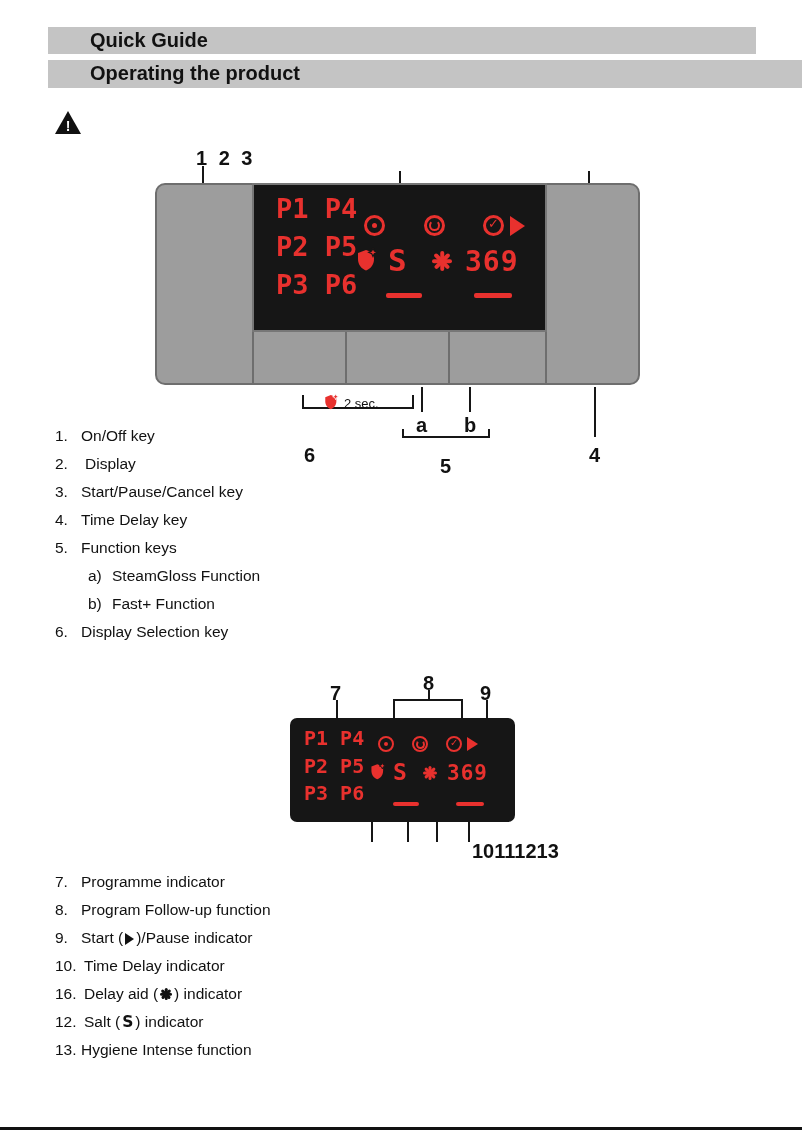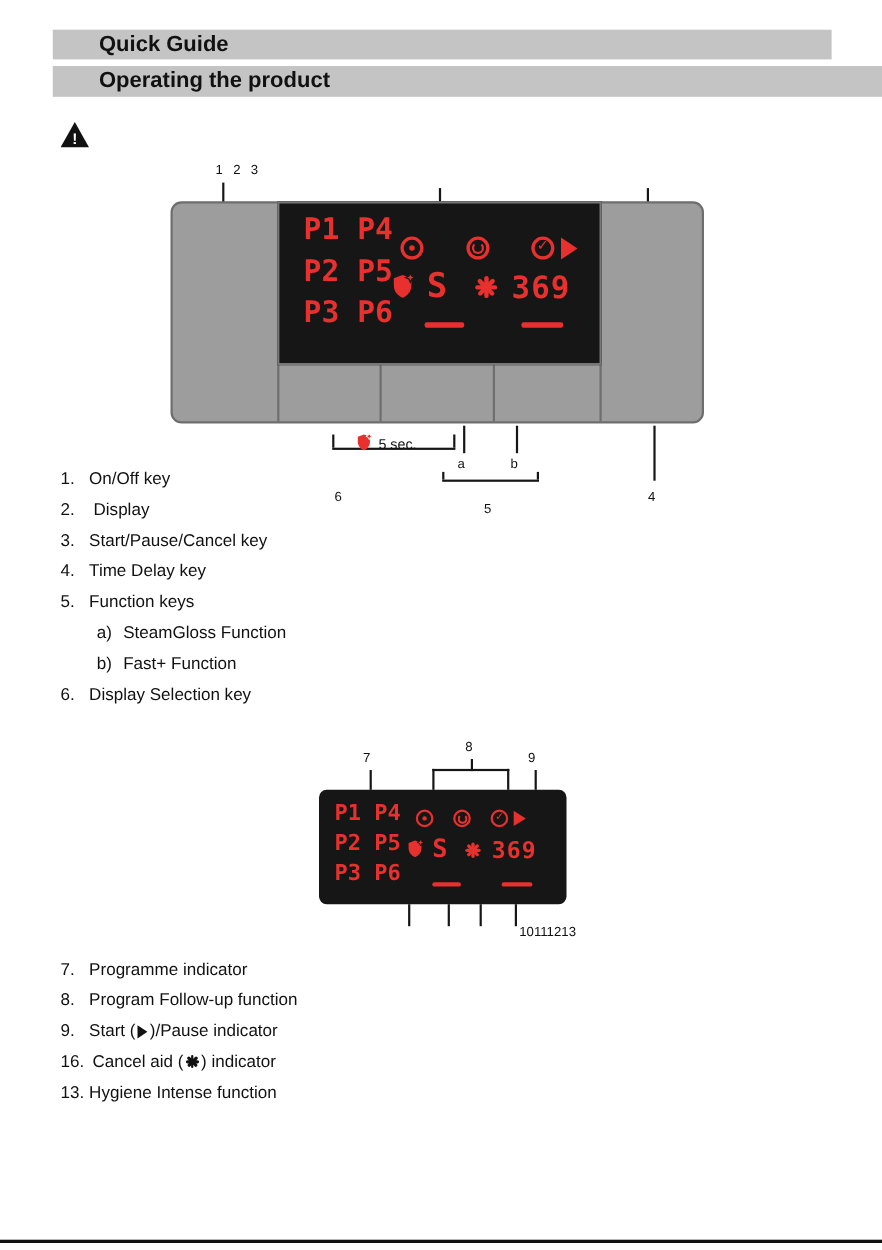--- a/index.html
+++ b/index.html
@@ -8,21 +8,21 @@
         font-family:"Liberation Sans",sans-serif;color:#111;}
   .abs{position:absolute;}
   
   .hbar{position:absolute;background:#c4c4c4;}
   .htxt{position:absolute;left:30px;top:2px;font-size:20px;font-weight:bold;white-space:nowrap;margin-left:12px;}
   
   .warning{position:absolute;left:55px;top:111px;display:flex;align-items:center;gap:9px;font-size:15.5px;}
   
   .vline{position:absolute;width:2px;background:var(--ink);}
   .hline{position:absolute;height:2px;background:var(--ink);}
-  .label-b{position:absolute;font-weight:normal;font-size:12px;white-space:pre;}
+  .label-b{position:absolute;font-weight:bold;font-size:20px;white-space:pre;}
   .small-label{position:absolute;font-size:13px;}
   
   .panel{position:absolute;background:#9d9d9d;border:2px solid #6e6e6e;border-radius:10px;box-sizing:border-box;}
   .pdiv{position:absolute;background:#6e6e6e;}
   .display{position:absolute;background:#161616;border:2px solid #777;box-sizing:border-box;}
   .display2{position:absolute;background:#161616;border-radius:7px;}
   .seg{position:absolute;color:var(--red);font-family:"DejaVu Sans Mono",monospace;font-weight:bold;white-space:pre;line-height:1;}
   .redbar{position:absolute;height:5px;background:var(--red);border-radius:2px;}
   
   .ci{position:absolute;box-sizing:border-box;border:3px solid var(--red);border-radius:50%;width:21px;height:21px;}
@@ -120,21 +120,21 @@
 
   <div class="hline" style="left:302px;top:407px;width:112px;"></div>
   <div class="vline" style="left:302px;top:395px;height:12px;"></div>
   <div class="vline" style="left:412px;top:395px;height:12px;"></div>
   <span class="abs" style="left:323px;top:393px;">
     <svg width="17" height="18" viewBox="0 0 24 26">
       <path d="M11 3 L19 6 V12 C19 18 15.5 21.8 11 23.6 C6.5 21.8 3 18 3 12 V6 Z" fill="#e8312e"></path>
       <path d="M18 1 l1.3 3 3 1.3 -3 1.3 -1.3 3 -1.3 -3 -3 -1.3 3 -1.3 Z" fill="#e8312e" stroke="#fff" stroke-width="1.2"></path>
     </svg>
   </span>
-  <span class="small-label" style="left:344px;top:396px;">5 sec.</span>
+  <span class="small-label" style="left:344px;top:396px;">2 sec.</span>
 
   <div class="vline" style="left:421px;top:387px;height:25px;"></div>
   <div class="vline" style="left:469px;top:387px;height:25px;"></div>
   <div class="label-b" style="left:416px;top:414px;">a</div>
   <div class="label-b" style="left:464px;top:414px;">b</div>
   <div class="hline" style="left:402px;top:436px;width:88px;"></div>
   <div class="vline" style="left:402px;top:429px;height:7px;"></div>
   <div class="vline" style="left:488px;top:429px;height:7px;"></div>
 
   <div class="vline" style="left:594px;top:387px;height:50px;"></div>
@@ -230,22 +230,30 @@
       </div>
     <div class="li">
         <span class="num">8.</span>
         <span>Program Follow-up function</span>
       </div>
     <div class="li">
       <span class="num">9.</span>
       <span><span>Start (</span><span class="tri-inline"></span><span>)/Pause indicator</span></span>
     </div>
     <div class="li">
+        <span class="num">10.</span>
+        <span style="margin-left:3px;">Time Delay indicator</span>
+      </div>
+    <div class="li">
       <span class="num">16.</span>
-      <span style="margin-left:3px;"><span>Cancel aid (</span><span class="sun inline"><i></i><i></i><i></i><i></i></span><span>) indicator</span></span>
+      <span style="margin-left:3px;"><span>Delay aid (</span><span class="sun inline"><i></i><i></i><i></i><i></i></span><span>) indicator</span></span>
+    </div>
+    <div class="li">
+      <span class="num">12.</span>
+      <span style="margin-left:3px;"><span>Salt (</span><span class="salt-glyph">S</span><span>) indicator</span></span>
     </div>
     <div class="li">
         <span class="num">13.</span>
         <span>Hygiene Intense function</span>
       </div>
   </div>
 
   <div class="abs" style="left:0;top:1127px;width:802px;height:3px;background:#111;"></div>
 </div>
 

